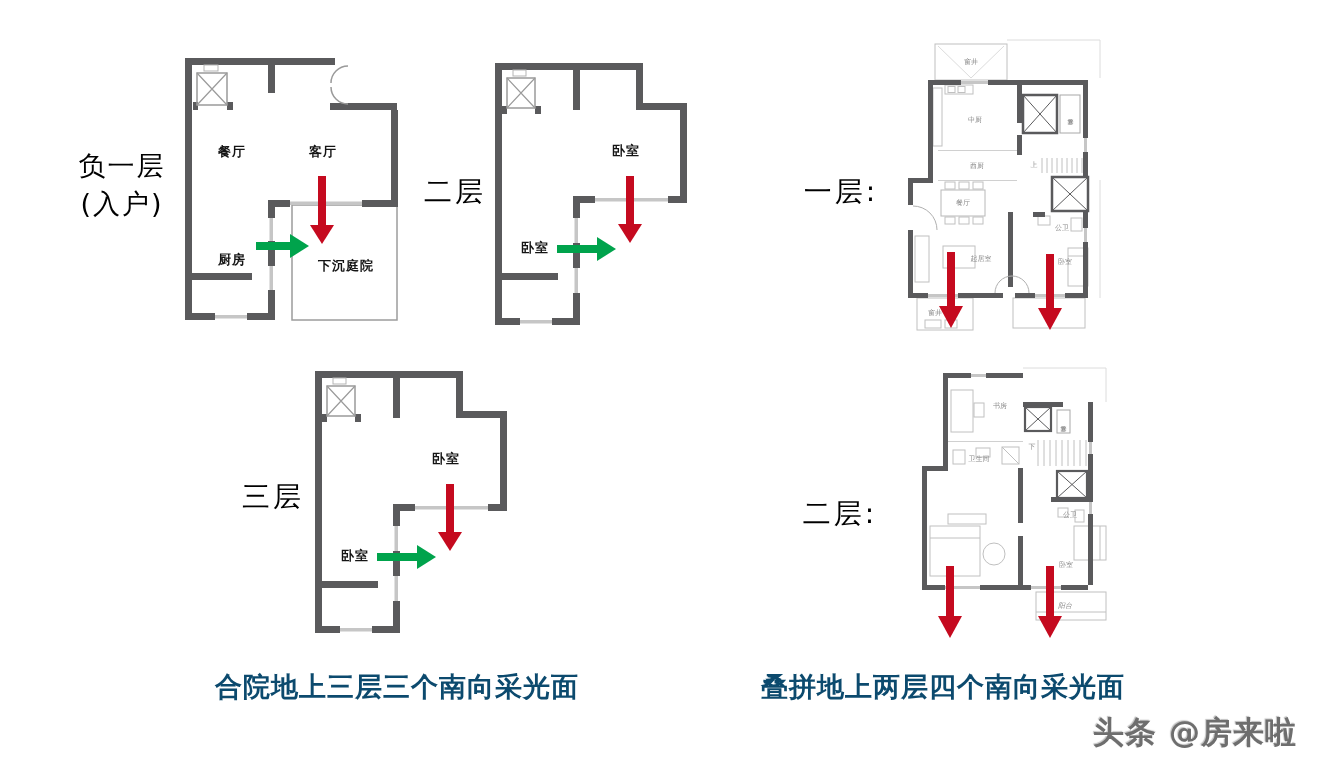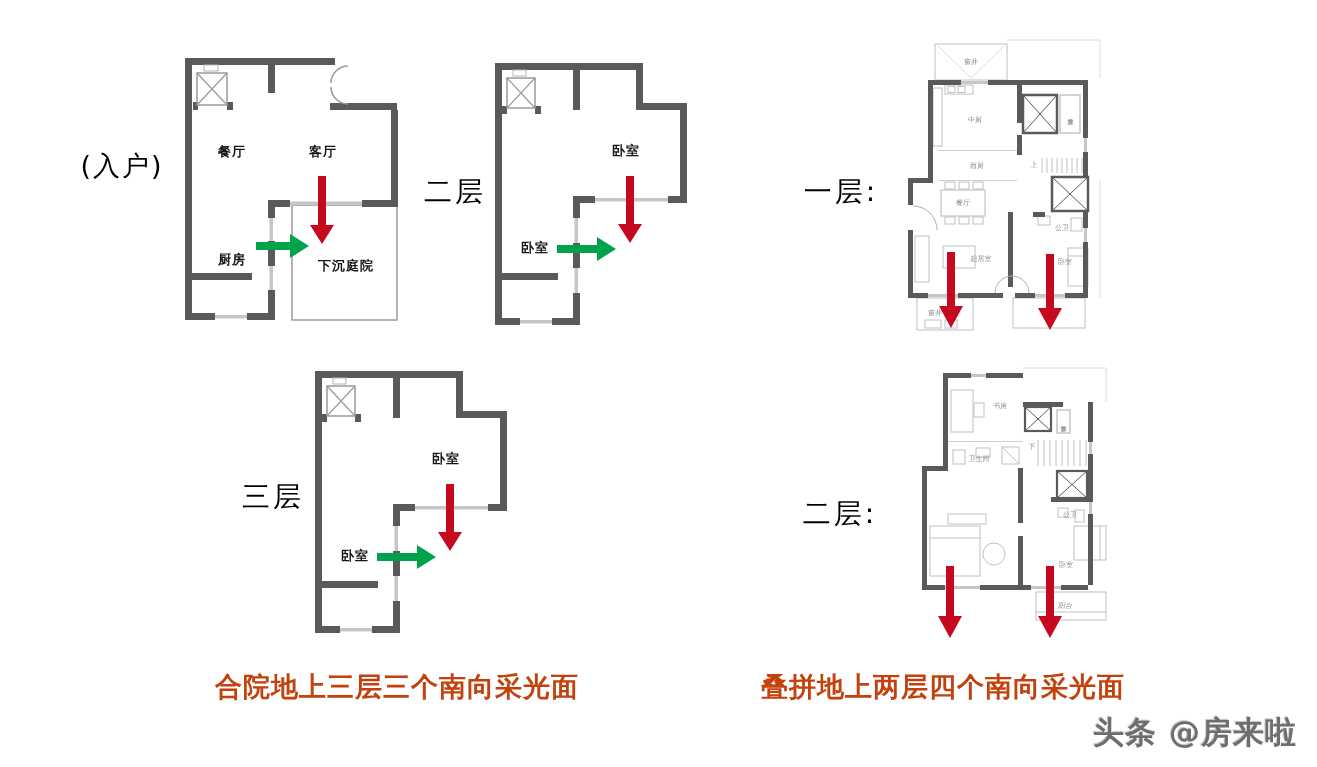--- a/index.html
+++ b/index.html
@@ -10,31 +10,32 @@
   .rlabel{position:absolute;transform:translate(-50%,-50%);font-size:13px;font-weight:bold;
           color:#141414;white-space:nowrap;letter-spacing:1px;}
   .tl{position:absolute;transform:translate(-50%,-50%);font-size:7px;color:#8a8a8a;
       white-space:nowrap;letter-spacing:0;}
   .tl.v{writing-mode:vertical-rl;font-size:6px;}
   .floor-label{position:absolute;transform:translate(-50%,-50%);font-size:28px;font-weight:400;
                color:#000;letter-spacing:3px;white-space:nowrap;}
   .floor-label-block{position:absolute;width:120px;text-align:center;font-size:27px;
                line-height:38px;letter-spacing:2px;color:#000;}
   .caption{position:absolute;transform:translate(-50%,-50%);font-size:27px;font-weight:700;
-           letter-spacing:1px;color:#c2410c;white-space:nowrap;}
+           letter-spacing:1px;color:#0c4a6e;white-space:nowrap;}
   .watermark{position:absolute;transform:translate(-50%,-50%);font-size:31px;font-weight:700;
              color:#6e6e6e;white-space:nowrap;letter-spacing:1px;
              text-shadow:1px 1px 0 #ffffff,-1px -1px 1px rgba(0,0,0,0.25);}
 </style>
 </head>
 <body>
 
 <div class="canvas">
 
   <div class="floor-label-block" style="left:62px;top:147px;">
+    <div>负一层</div>
     <div>(入户)</div>
   </div>
 
   <div class="plan" style="left:185px;top:58px;width:215px;height:262px;">
     <svg width="215" height="262" viewBox="0 0 215 262">
       <rect x="107" y="147" width="105" height="115" fill="#ffffff" stroke="#9c9c9c" stroke-width="1.5"></rect>
       <path fill="#5a5a5c" d="
         M0 0 h7 v262 h-7 z M7 0 h143 v7 h-143 z M145 45 h67 v7 h-67 z M206 52 h7 v90 h-7 z
         M83 7 h7 v28 h-7 z M83 142 h22 v7 h-22 z M177 142 h36 v7 h-36 z
         M83 149 h7 v11 h-7 z M83 183 h7 v25 h-7 z M83 232 h7 v30 h-7 z

